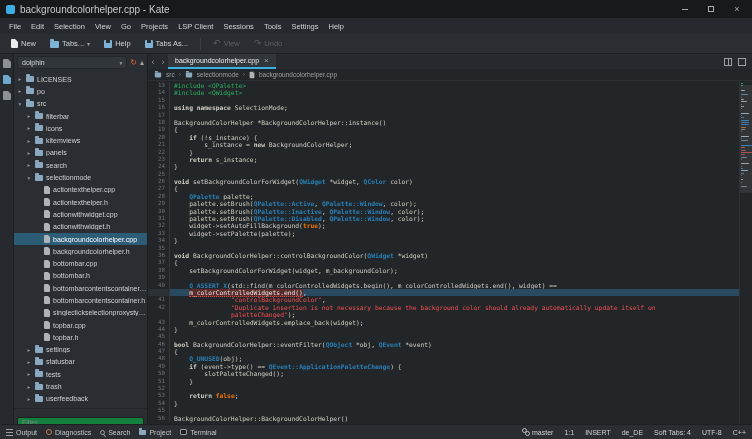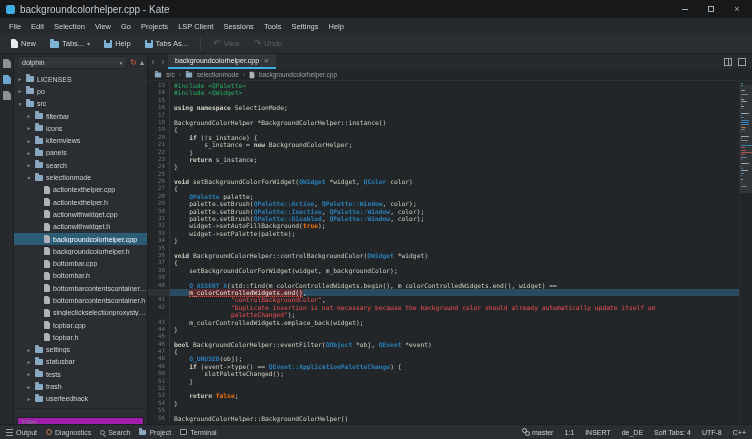--- a/index.html
+++ b/index.html
@@ -56,21 +56,21 @@
   .tree-row.sel { background:#2d5c76; color:#ffffff; }
   .expander { width:6px; font-size:5.5px; color:#8b9297; text-align:center; flex:0 0 auto; }
   .icon-folder { width:8px; height:6px; background:#8aa8bf; border-radius:1px; position:relative; flex:0 0 auto; }
   .icon-folder::before { content:""; position:absolute; top:-2px; left:0; width:4px; height:2px; background:#8aa8bf; border-radius:1px 1px 0 0; }
   .icon-file { width:6px; height:8px; background:#aeb3b7; border-radius:1px; position:relative; flex:0 0 auto; }
   .icon-file::after { content:""; position:absolute; right:0; top:0; border-style:solid; border-width:0 2px 2px 0; border-color:transparent #2a2e32 transparent transparent; }
   .tree-row.sel .icon-file::after { border-color:transparent #2d5c76 transparent transparent; }
   .tree-label { overflow:hidden; text-overflow:ellipsis; }
 
   .filter-row { height:16px; flex:0 0 auto; padding:2px 3px; border-top:1px solid #22262a; }
-  .filter-row input { width:100%; height:12px; background:#a21caf; border:1px solid #1d2023; border-radius:2px; color:#ced2d5; font-size:7px; padding:0 4px; font-family:"Liberation Sans",sans-serif; }
+  .filter-row input { width:100%; height:12px; background:#15803d; border:1px solid #1d2023; border-radius:2px; color:#ced2d5; font-size:7px; padding:0 4px; font-family:"Liberation Sans",sans-serif; }
   .filter-row input::placeholder { color:#7d8387; }
 
   
   .editor { flex:1 1 auto; display:flex; flex-direction:column; min-width:0; min-height:0; }
   .tabbar { height:15px; background:#26292d; display:flex; align-items:stretch; flex:0 0 auto; }
   .nav { width:10px; display:flex; align-items:center; justify-content:center; color:#8b9297; font-size:9px; }
   .tab { display:flex; align-items:center; gap:5px; background:#31363b; padding:0 7px; border-bottom:2px solid #3daee2; }
   .tab-label { font-size:7px; color:#eaecee; }
   .tab-close { font-size:8px; color:#9aa0a4; }
   .tabbar .spacer { flex:1 1 auto; }

